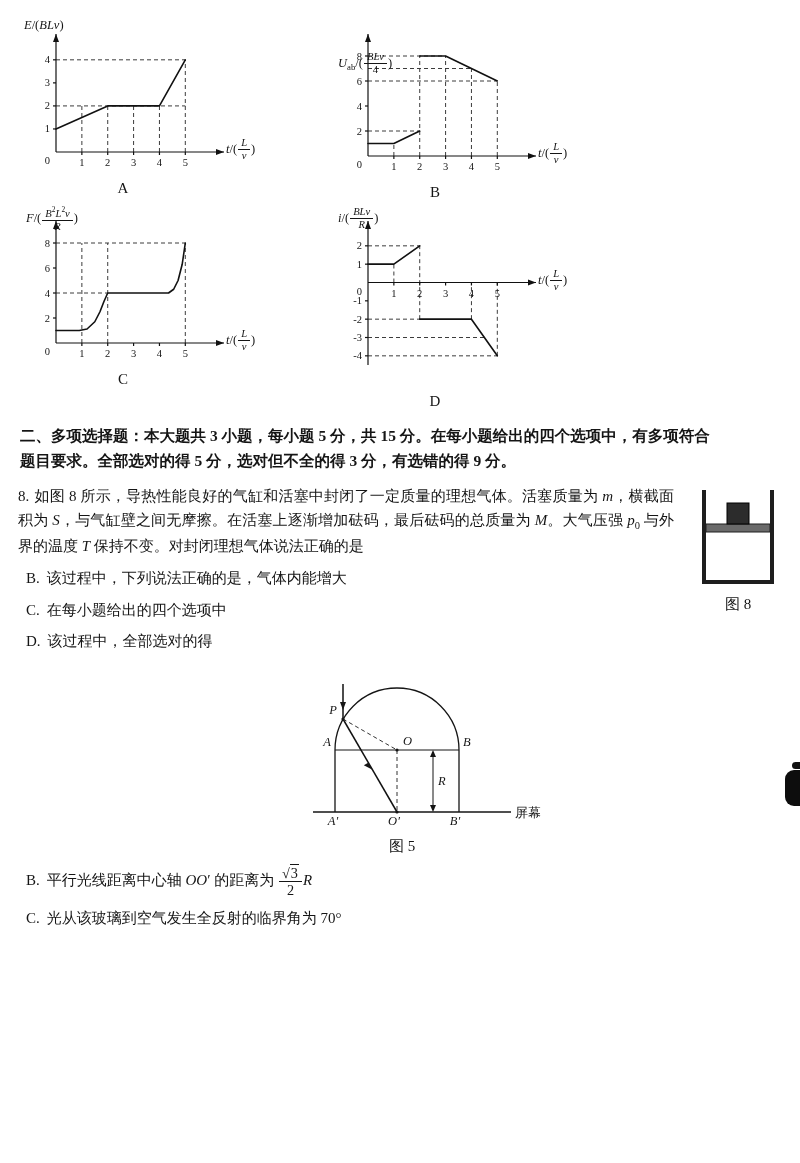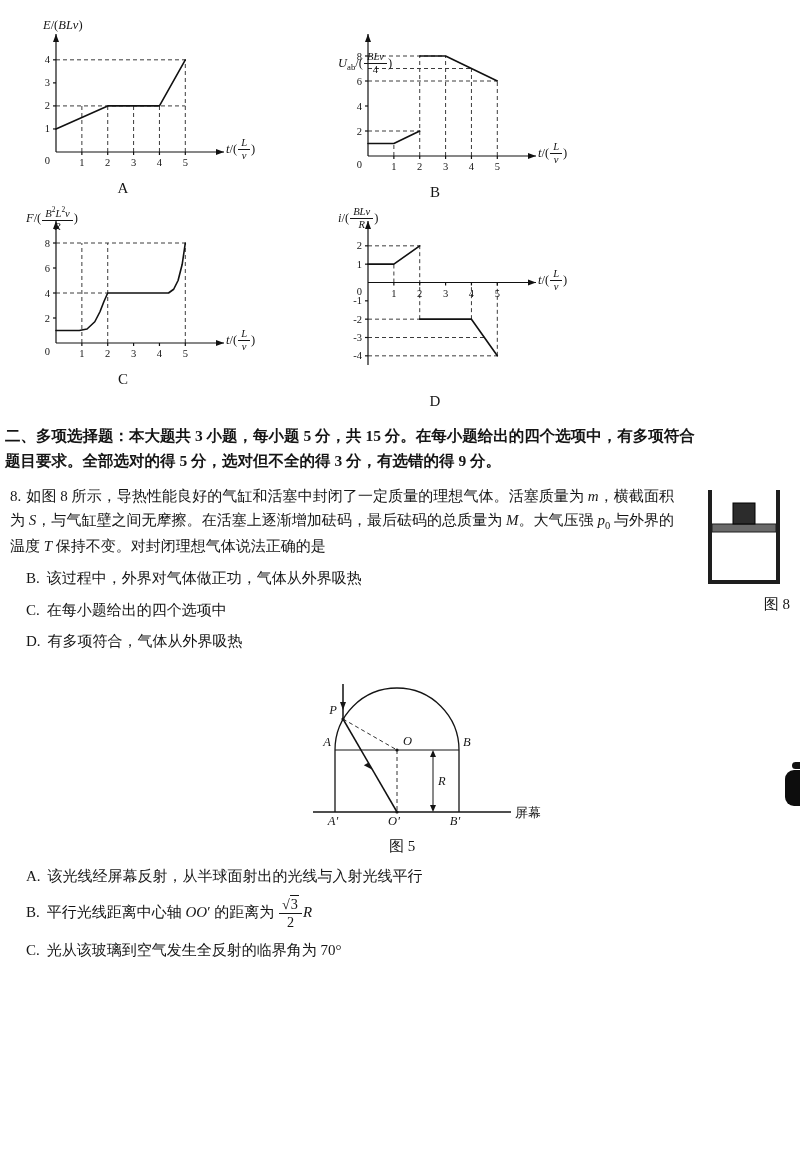--- a/index.html
+++ b/index.html
@@ -21,29 +21,29 @@
   .gcap{font-size:15px;margin-top:2px;width:206px;text-align:center;}
   
   .frac{display:inline-block;vertical-align:middle;text-align:center;font-size:0.95em;line-height:1.15;margin:0 1px;}
   .fn{display:block;border-bottom:1px solid currentColor;padding:0 3px;}
   .fd{display:block;padding:0 3px;}
   .sq{white-space:nowrap;}
   .sqb{border-top:1px solid currentColor;padding:0 1px;}
   sub,sup{font-size:0.7em;}
   i{font-style:italic;}
   
-  .sect-head{font-weight:700;padding:0 5px;margin:14px 0 4px;font-size:15.5px;line-height:1.6;}
+  .sect-head{font-weight:700;padding:0 20px;margin:14px 0 4px;font-size:15.5px;line-height:1.6;}
   .question{padding:0 10px;margin-top:10px;}
-  .stem{margin:0 0 2px;text-align:justify;line-height:1.62;}
+  .stem{margin:0 8px 2px;text-align:justify;line-height:1.62;}
   .qnum{margin-right:5px;}
   .opt{margin:9px 0 9px 16px;line-height:1.5;}
   .okey{margin-right:7px;}
   .clr{clear:both;}
   
-  .fig8wrap{float:right;width:104px;text-align:right;margin:2px 0 0 12px;}
+  .fig8wrap{float:right;width:104px;text-align:center;margin:2px 0 0 12px;}
   .figcap{font-size:15px;margin-top:3px;}
   .fig9wrap{width:320px;margin:4px 0 0 232px;text-align:center;}
   .fl{stroke:#151515;stroke-width:1.3;fill:none;}
   .flthin{stroke:#151515;stroke-width:1;fill:none;}
   .fdash{stroke:#333;stroke-width:1;stroke-dasharray:4 3;fill:none;}
   .fray{stroke:#111;stroke-width:1.5;fill:none;}
   .flab{font-size:12.5px;fill:#151515;font-style:italic;}
   .flabcn{font-size:13px;fill:#151515;}
   .fdot{fill:#151515;stroke:none;}
   .artifact{position:absolute;right:0;top:770px;width:15px;height:36px;background:#0d0d0d;
@@ -85,21 +85,21 @@
             <line x1="36" y1="106.95652173913044" x2="33" y2="106.95652173913044" class="axis"></line>
             <text x="30" y="110.45652173913044" text-anchor="end">1</text>
             <line x1="36" y1="83.91304347826087" x2="33" y2="83.91304347826087" class="axis"></line>
             <text x="30" y="87.41304347826087" text-anchor="end">2</text>
             <line x1="36" y1="60.8695652173913" x2="33" y2="60.8695652173913" class="axis"></line>
             <text x="30" y="64.3695652173913" text-anchor="end">3</text>
             <line x1="36" y1="37.826086956521735" x2="33" y2="37.826086956521735" class="axis"></line>
             <text x="30" y="41.326086956521735" text-anchor="end">4</text>
             <polyline points="36,106.95652173913044 87.72413793103448,83.91304347826087 139.44827586206895,83.91304347826087 165.31034482758622,37.826086956521735" class="ser"></polyline>
           </svg>
-          <div class="glabel" style="left: 23px; top: -3px;"><i>E</i>/(<i>BLv</i>)</div>
+          <div class="glabel" style="left: 4px; top: -3px;"><i>E</i>/(<i>BLv</i>)</div>
           <div class="glabel" style="left: 206px; top: 115px;"><i>t</i>/(<span class="frac"><span class="fn"><i>L</i></span><span class="fd"><i>v</i></span></span>)</div>
         </div>
       <figcaption class="gcap">A</figcaption>
     </figure>
     <figure class="graph">
       <div class="gmount">
           <svg width="212" height="160">
             <line x1="36" y1="109" x2="87.72413793103448" y2="109" class="dash"></line>
             <line x1="36" y1="34.00000000000001" x2="113.58620689655173" y2="34.00000000000001" class="dash"></line>
             <line x1="36" y1="46.50000000000001" x2="139.44827586206895" y2="46.50000000000001" class="dash"></line>
@@ -236,23 +236,23 @@
       <svg width="92" height="102" viewBox="0 0 92 102">
         <rect x="10" y="4" width="4" height="94" fill="#1e1e1e"></rect>
         <rect x="10" y="94" width="72" height="4" fill="#1e1e1e"></rect>
         <rect x="78" y="4" width="4" height="94" fill="#1e1e1e"></rect>
         <rect x="14" y="38" width="64" height="8" fill="#6a6a6a" stroke="#1e1e1e" stroke-width="1"></rect>
         <rect x="35" y="17" width="22" height="21" fill="#2c2c2c" stroke="#000" stroke-width="1"></rect>
       </svg>
       <div class="figcap">图 8</div>
     </div>
     <p class="stem"><span class="qnum">8.</span><span>如图 8 所示，导热性能良好的气缸和活塞中封闭了一定质量的理想气体。活塞质量为 <i>m</i>，横截面积为 <i>S</i>，与气缸壁之间无摩擦。在活塞上逐渐增加砝码，最后砝码的总质量为 <i>M</i>。大气压强 <i>p</i><sub>0</sub> 与外界的温度 <i>T</i> 保持不变。对封闭理想气体说法正确的是</span></p>
-    <div class="opt"><span class="okey">B.</span><span>该过程中，外界对气体做正功，气体从外界吸热</span></div>
+    <div class="opt"><span class="okey">B.</span><span>该过程中，下列说法正确的是，气体内能增大</span></div>
     <div class="opt"><span class="okey">C.</span><span>在每小题给出的四个选项中</span></div>
-    <div class="opt"><span class="okey">D.</span><span>有多项符合，气体从外界吸热</span></div>
+    <div class="opt"><span class="okey">D.</span><span>该过程中，全部选对的得</span></div>
     <div class="clr"></div>
   </div>
 
   <div class="question">
 
     <div class="fig9wrap">
       <svg width="310" height="158" viewBox="0 0 310 158">
 
         <line x1="66" y1="140" x2="264" y2="140" class="fl"></line>
 
@@ -286,19 +286,18 @@
         <text x="216" y="74" class="flab">B</text>
         <text x="86" y="153" class="flab" text-anchor="middle">A′</text>
         <text x="147" y="153" class="flab" text-anchor="middle">O′</text>
         <text x="208" y="153" class="flab" text-anchor="middle">B′</text>
         <text x="191" y="113" class="flab">R</text>
         <text x="268" y="145" class="flabcn">屏幕</text>
       </svg>
       <div class="figcap">图 5</div>
     </div>
 
-    <div class="opt"><span class="okey">A.</span><span>该光线经屏幕反射，从半球面射出的光线与入射光线平行</span></div>
     <div class="opt"><span class="okey">B.</span><span>平行光线距离中心轴 <i>OO</i>′ 的距离为 <span class="frac"><span class="fn"><span class="sq">√<span class="sqb">3</span></span></span><span class="fd">2</span></span><i>R</i></span></div>
     <div class="opt"><span class="okey">C.</span><span>光从该玻璃到空气发生全反射的临界角为 70°</span></div>
   </div>
 
   <div class="artifact"></div>
 </div>
 
 </body></html>

